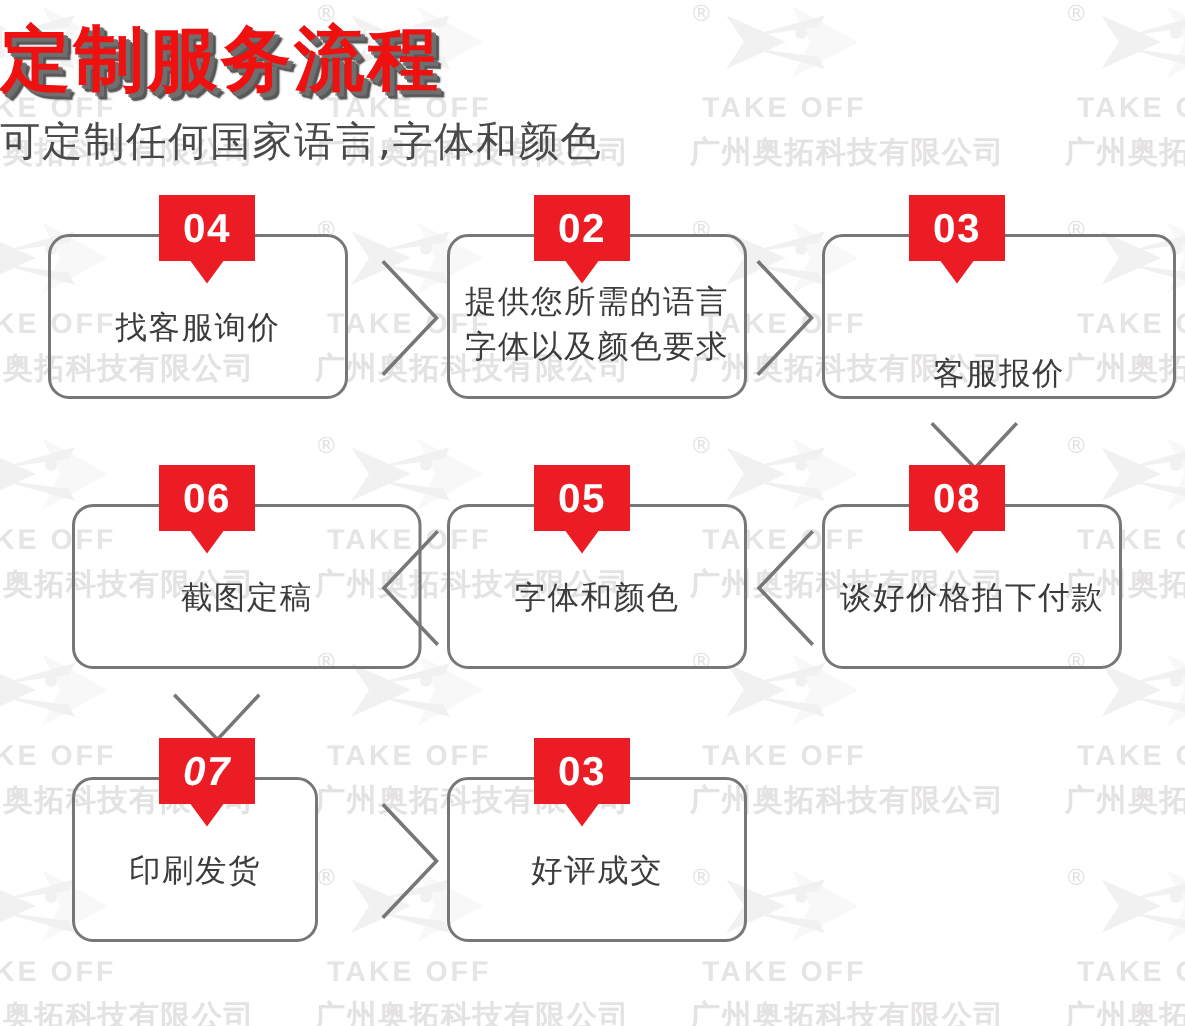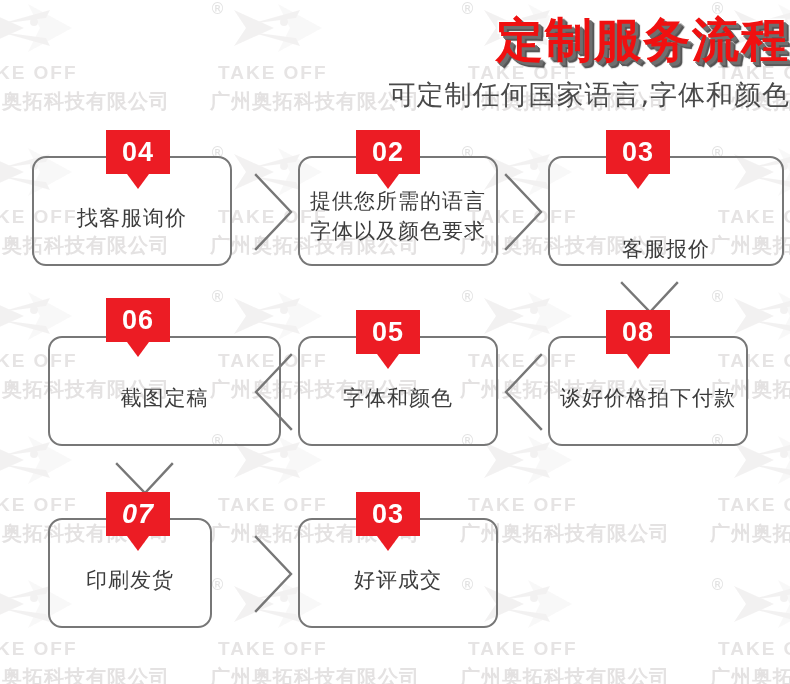--- a/index.html
+++ b/index.html
@@ -73,21 +73,21 @@
     inset: 0;
     z-index: 2;
   }
 
   
   #header {
     position: absolute;
     left: 0;
     top: 0;
     width: 790px;
-    text-align: right;
+    text-align: left;
   }
   #main-title {
     margin: 0;
     padding-top: 12px;
     font-size: 47px;
     line-height: 56px;
     font-weight: bold;
     letter-spacing: 2px;
     color: #f01010;
     font-family: "DejaVu Sans", "Liberation Sans", sans-serif;
@@ -486,21 +486,21 @@
         <div class="step-label">谈好价格拍下付款</div>
       </div>
       <div class="step-badge" style="left: 606px; top: 310px;">08</div>
       <div class="step-box" style="left: 298px; top: 336px; width: 200px; height: 110px;">
         <div class="step-label">字体和颜色</div>
       </div>
       <div class="step-badge" style="left: 356px; top: 310px;">05</div>
       <div class="step-box" style="left: 48px; top: 336px; width: 233px; height: 110px;">
         <div class="step-label">截图定稿</div>
       </div>
-      <div class="step-badge" style="left: 106px; top: 298px;">06</div>
+      <div class="step-badge" style="left: 106px; top: 310px;">06</div>
       <div class="step-box" style="left: 48px; top: 518px; width: 164px; height: 110px;">
         <div class="step-label">印刷发货</div>
       </div>
       <div class="step-badge" style="left: 106px; top: 492px; font-style: italic;">07</div>
       <div class="step-box" style="left: 298px; top: 518px; width: 200px; height: 110px;">
         <div class="step-label">好评成交</div>
       </div>
       <div class="step-badge" style="left: 356px; top: 492px;">03</div>
       <div class="chev" style="left: 254px; top: 173px;">
         <svg width="40" height="78" viewBox="0 0 40 78">

